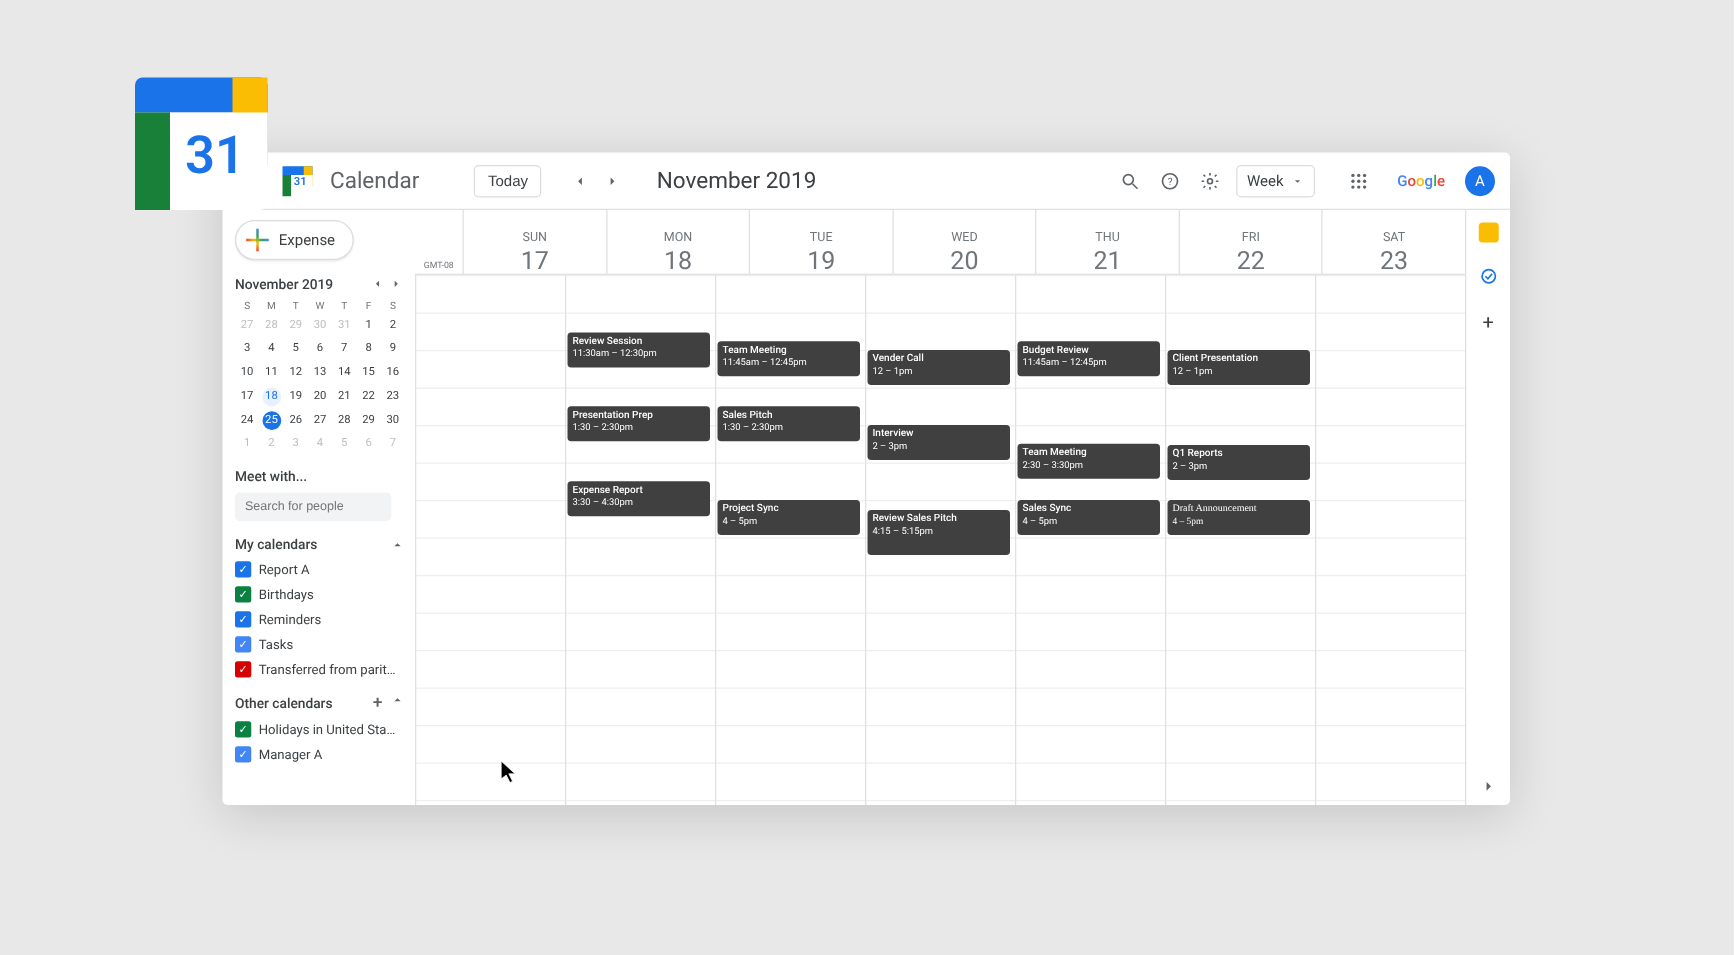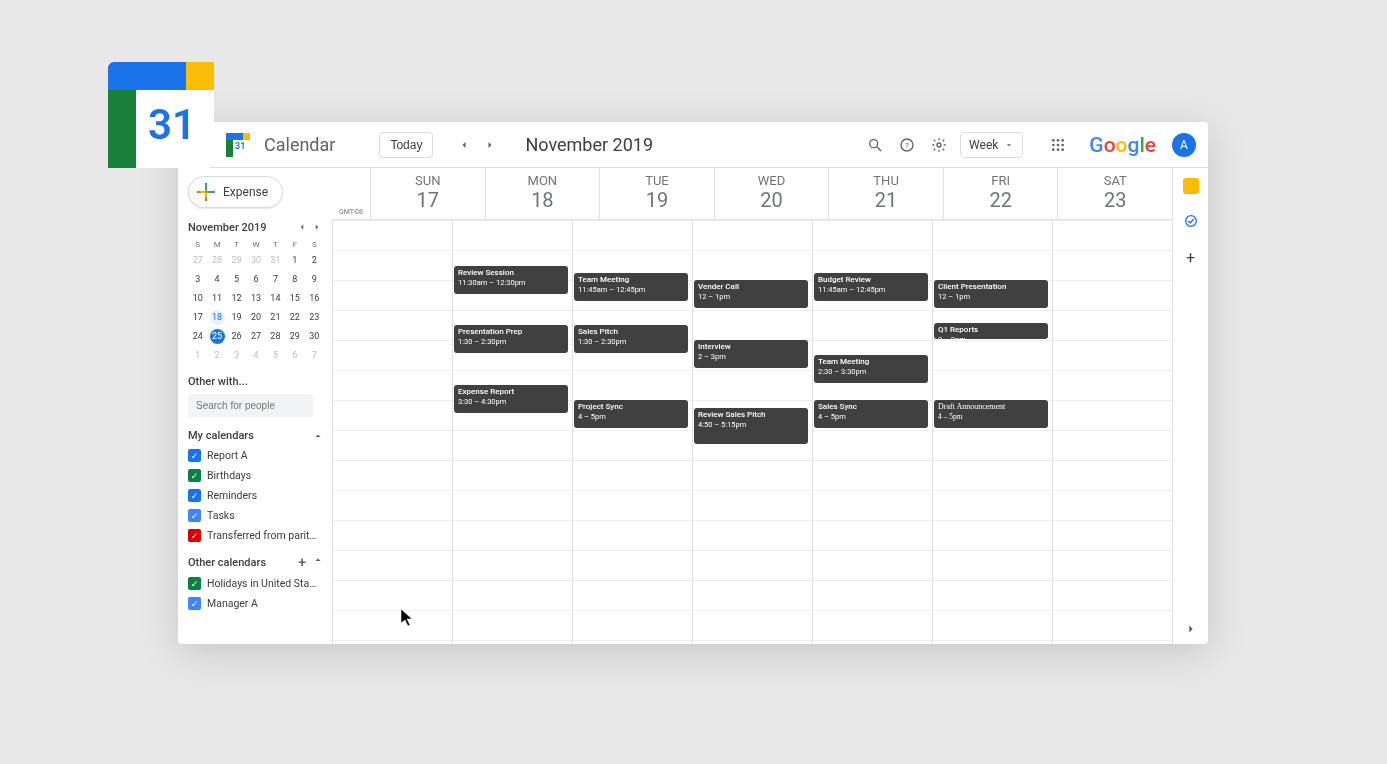--- a/index.html
+++ b/index.html
@@ -49,21 +49,21 @@
   .mini-logo .b{position:absolute;top:0;right:0;width:7px;height:16px;background:#fbbc04;}
   .mini-logo .c{position:absolute;bottom:0;left:0;width:7px;height:17px;background:#188038;}
   .mini-logo .d{position:absolute;top:7px;left:7px;right:0;bottom:0;background:#fff;}
   .mini-logo .n{position:absolute;top:8px;left:9px;font-size:9px;font-weight:600;color:#1a73e8;}
   .app-title { font-size:18px; color:#5f6368; margin-left:4px;}
   .today-btn { border:1px solid #dadce0; border-radius:4px; padding:5px 10px; font-size:12px; color:#3c4043; background:#fff; margin-left:34px; cursor:pointer;}
   .nav-arrows { display:flex; gap:4px; margin-left:10px;}
   .date-title { font-size:18px; color:#3c4043; margin-left:14px;}
   .header-spacer{flex:1;}
   .view-select { border:1px solid #dadce0; border-radius:4px; padding:5px 8px; font-size:12px; color:#3c4043; display:flex; align-items:center; gap:6px; cursor:pointer;}
-  .google-logo { font-size:21px; font-weight:500; margin-left:10px;}
+  .google-logo { font-size:12px; font-weight:500; margin-left:10px;}
   .google-logo span:nth-child(1){color:#4285F4;}
   .google-logo span:nth-child(2){color:#EA4335;}
   .google-logo span:nth-child(3){color:#FBBC05;}
   .google-logo span:nth-child(4){color:#4285F4;}
   .google-logo span:nth-child(5){color:#34A853;}
   .google-logo span:nth-child(6){color:#EA4335;}
   .avatar { width:24px; height:24px; border-radius:50%; background:#1a73e8; color:#fff; font-size:12px; display:flex; align-items:center; justify-content:center; margin-left:6px;}
 
   
   .body { flex:1; display:flex; overflow:hidden;}
@@ -89,21 +89,21 @@
   .search-input{ width:125px; margin-top:6px; padding:6px 8px; font-size:10px; border:none; background:#f1f3f4; border-radius:4px; outline:none;}
   .cal-item{display:flex; align-items:center; gap:6px; font-size:10.5px; color:#3c4043; margin-top:7px;}
   .chk{width:13px; height:13px; border-radius:2px; display:flex; align-items:center; justify-content:center; color:#fff; font-size:9px;}
 
   
   .main { flex:1; display:flex; overflow:hidden;}
   .grid-wrap{flex:1; display:flex; flex-direction:column; overflow:hidden;}
   .day-headers{display:flex; height:52px; border-bottom:1px solid #e0e0e0;}
   .gutter-col{width:38px; font-size:7px; color:#70757a; display:flex; align-items:flex-end; justify-content:center; padding-bottom:3px;}
   .day-col-h{flex:1; text-align:center; border-left:1px solid #e0e0e0;}
-  .day-col-h .dow{font-size:13px; color:#70757a; margin-top:5px;}
+  .day-col-h .dow{font-size:10px; color:#70757a; margin-top:17px;}
   .day-col-h .dnum{font-size:20px; color:#70757a; font-weight:400;}
 
   .grid-body{flex:1; display:flex; overflow:hidden; position:relative;}
   .time-gutter{width:38px; font-size:8px; color:#70757a; text-align:right; padding-right:4px;}
   .time-gutter div{height:30px; position:relative; top:-5px;}
   .days{flex:1; display:flex; position:relative;}
   .day-col{flex:1; border-left:1px solid #e0e0e0; position:relative;}
   .hour-lines{position:absolute; top:0; left:0; right:0; bottom:0; pointer-events:none;}
   .hour-lines div{height:30px; border-top:1px solid #eeeeee;}
 
@@ -275,21 +275,21 @@
             <div class="d other">2</div>
             <div class="d other">3</div>
             <div class="d other">4</div>
             <div class="d other">5</div>
             <div class="d other">6</div>
             <div class="d other">7</div>
           </div>
       </div>
 
       <div class="side-section">
-        <div class="side-label">Other with...</div>
+        <div class="side-label">Meet with...</div>
         <input class="search-input" placeholder="Search for people" style="">
       </div>
 
       <div class="side-section">
         <div class="side-label">
           <span>My calendars</span>
           <span style="cursor:pointer">
             <svg width="12" height="12" viewBox="0 0 24 24">
                 <path fill="#5f6368" d="M7 14l5-5 5 5z"></path>
               </svg>
@@ -429,21 +429,21 @@
                 <div class="event" style="top: 60px; height: 28px;">
                   <div class="et">Vender Call</div>
                   <div class="etm">12 – 1pm</div>
                 </div>
                 <div class="event" style="top: 120px; height: 28px;">
                   <div class="et">Interview</div>
                   <div class="etm">2 – 3pm</div>
                 </div>
                 <div class="event" style="top: 188px; height: 36px;">
                   <div class="et">Review Sales Pitch</div>
-                  <div class="etm">4:50 – 5:15pm</div>
+                  <div class="etm">4:15 – 5:15pm</div>
                 </div>
               </div>
               <div class="day-col">
                 <div class="event" style="top: 53px; height: 28px;">
                   <div class="et">Budget Review</div>
                   <div class="etm">11:45am – 12:45pm</div>
                 </div>
                 <div class="event" style="top: 135px; height: 28px;">
                   <div class="et">Team Meeting</div>
                   <div class="etm">2:30 – 3:30pm</div>
@@ -451,21 +451,21 @@
                 <div class="event" style="top: 180px; height: 28px;">
                   <div class="et">Sales Sync</div>
                   <div class="etm">4 – 5pm</div>
                 </div>
               </div>
               <div class="day-col">
                 <div class="event" style="top: 60px; height: 28px;">
                   <div class="et">Client Presentation</div>
                   <div class="etm">12 – 1pm</div>
                 </div>
-                <div class="event" style="top: 103px; height: 16px;">
+                <div class="event" style="top: 136px; height: 28px;">
                   <div class="et">Q1 Reports</div>
                   <div class="etm">2 – 3pm</div>
                 </div>
                 <div class="event" style="top: 180px; height: 28px; font-family: Liberation Serif, serif;">
                   <div class="et">Draft Announcement</div>
                   <div class="etm">4 – 5pm</div>
                 </div>
               </div>
               <div class="day-col"></div>
             </div>

